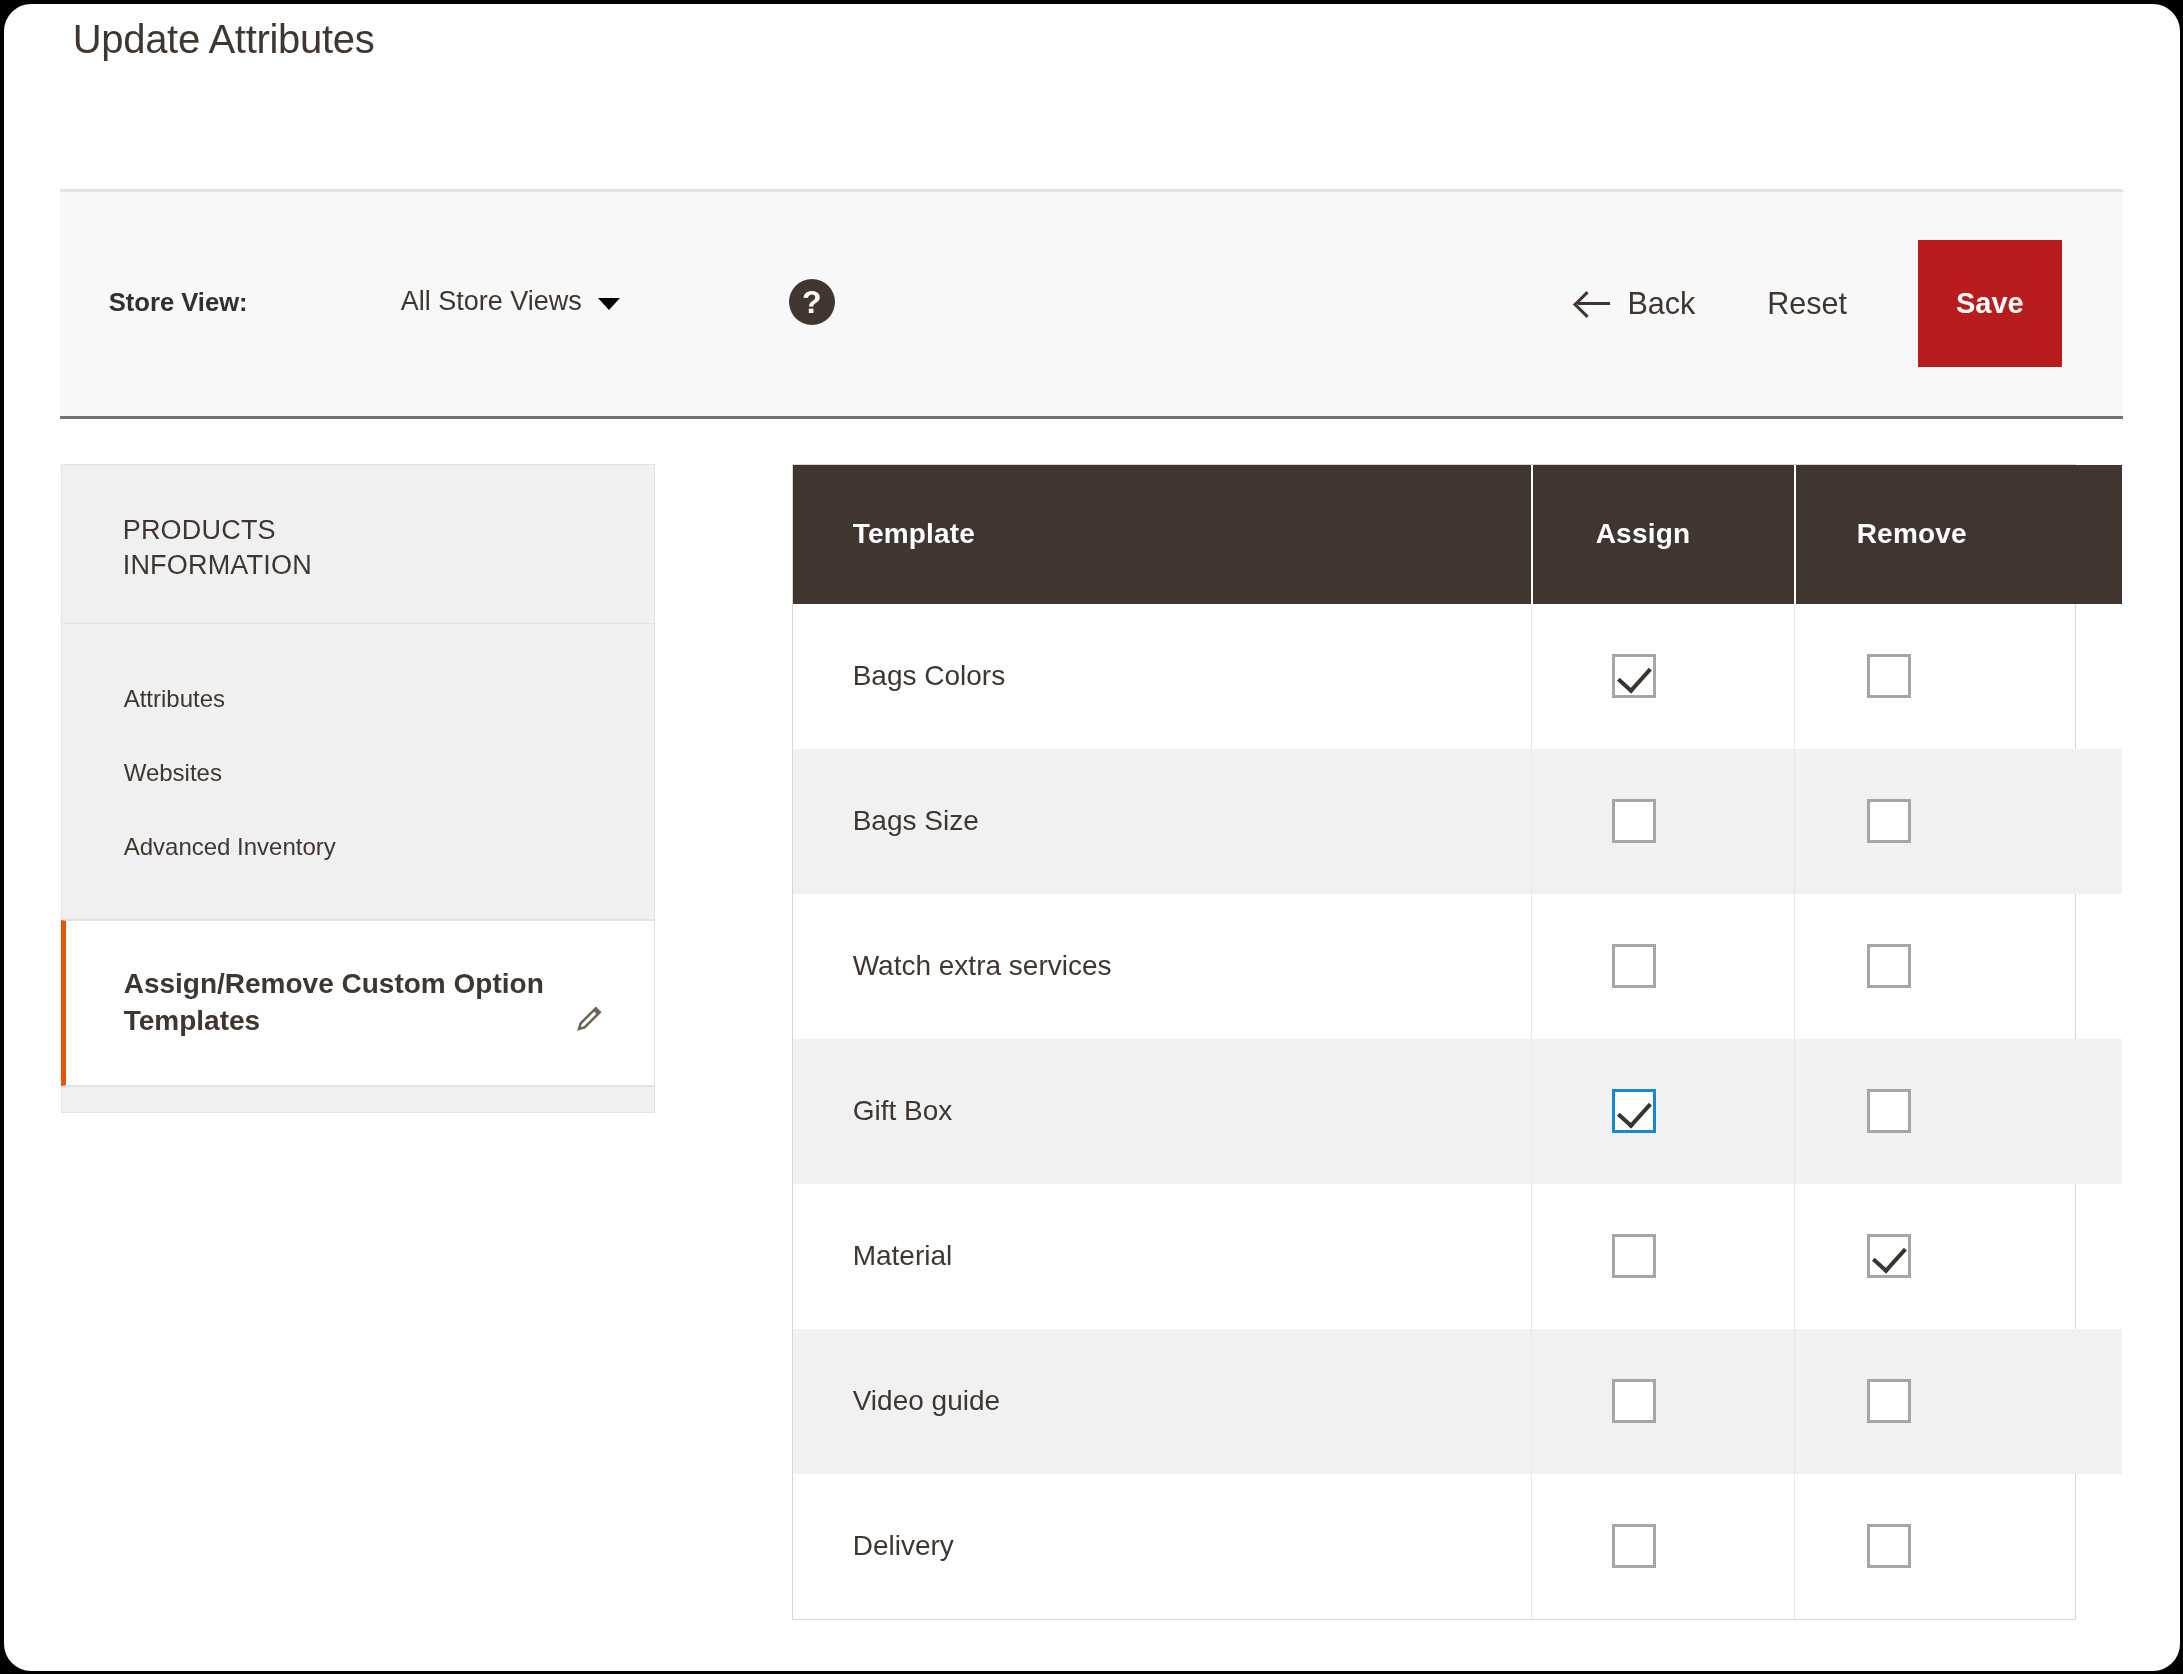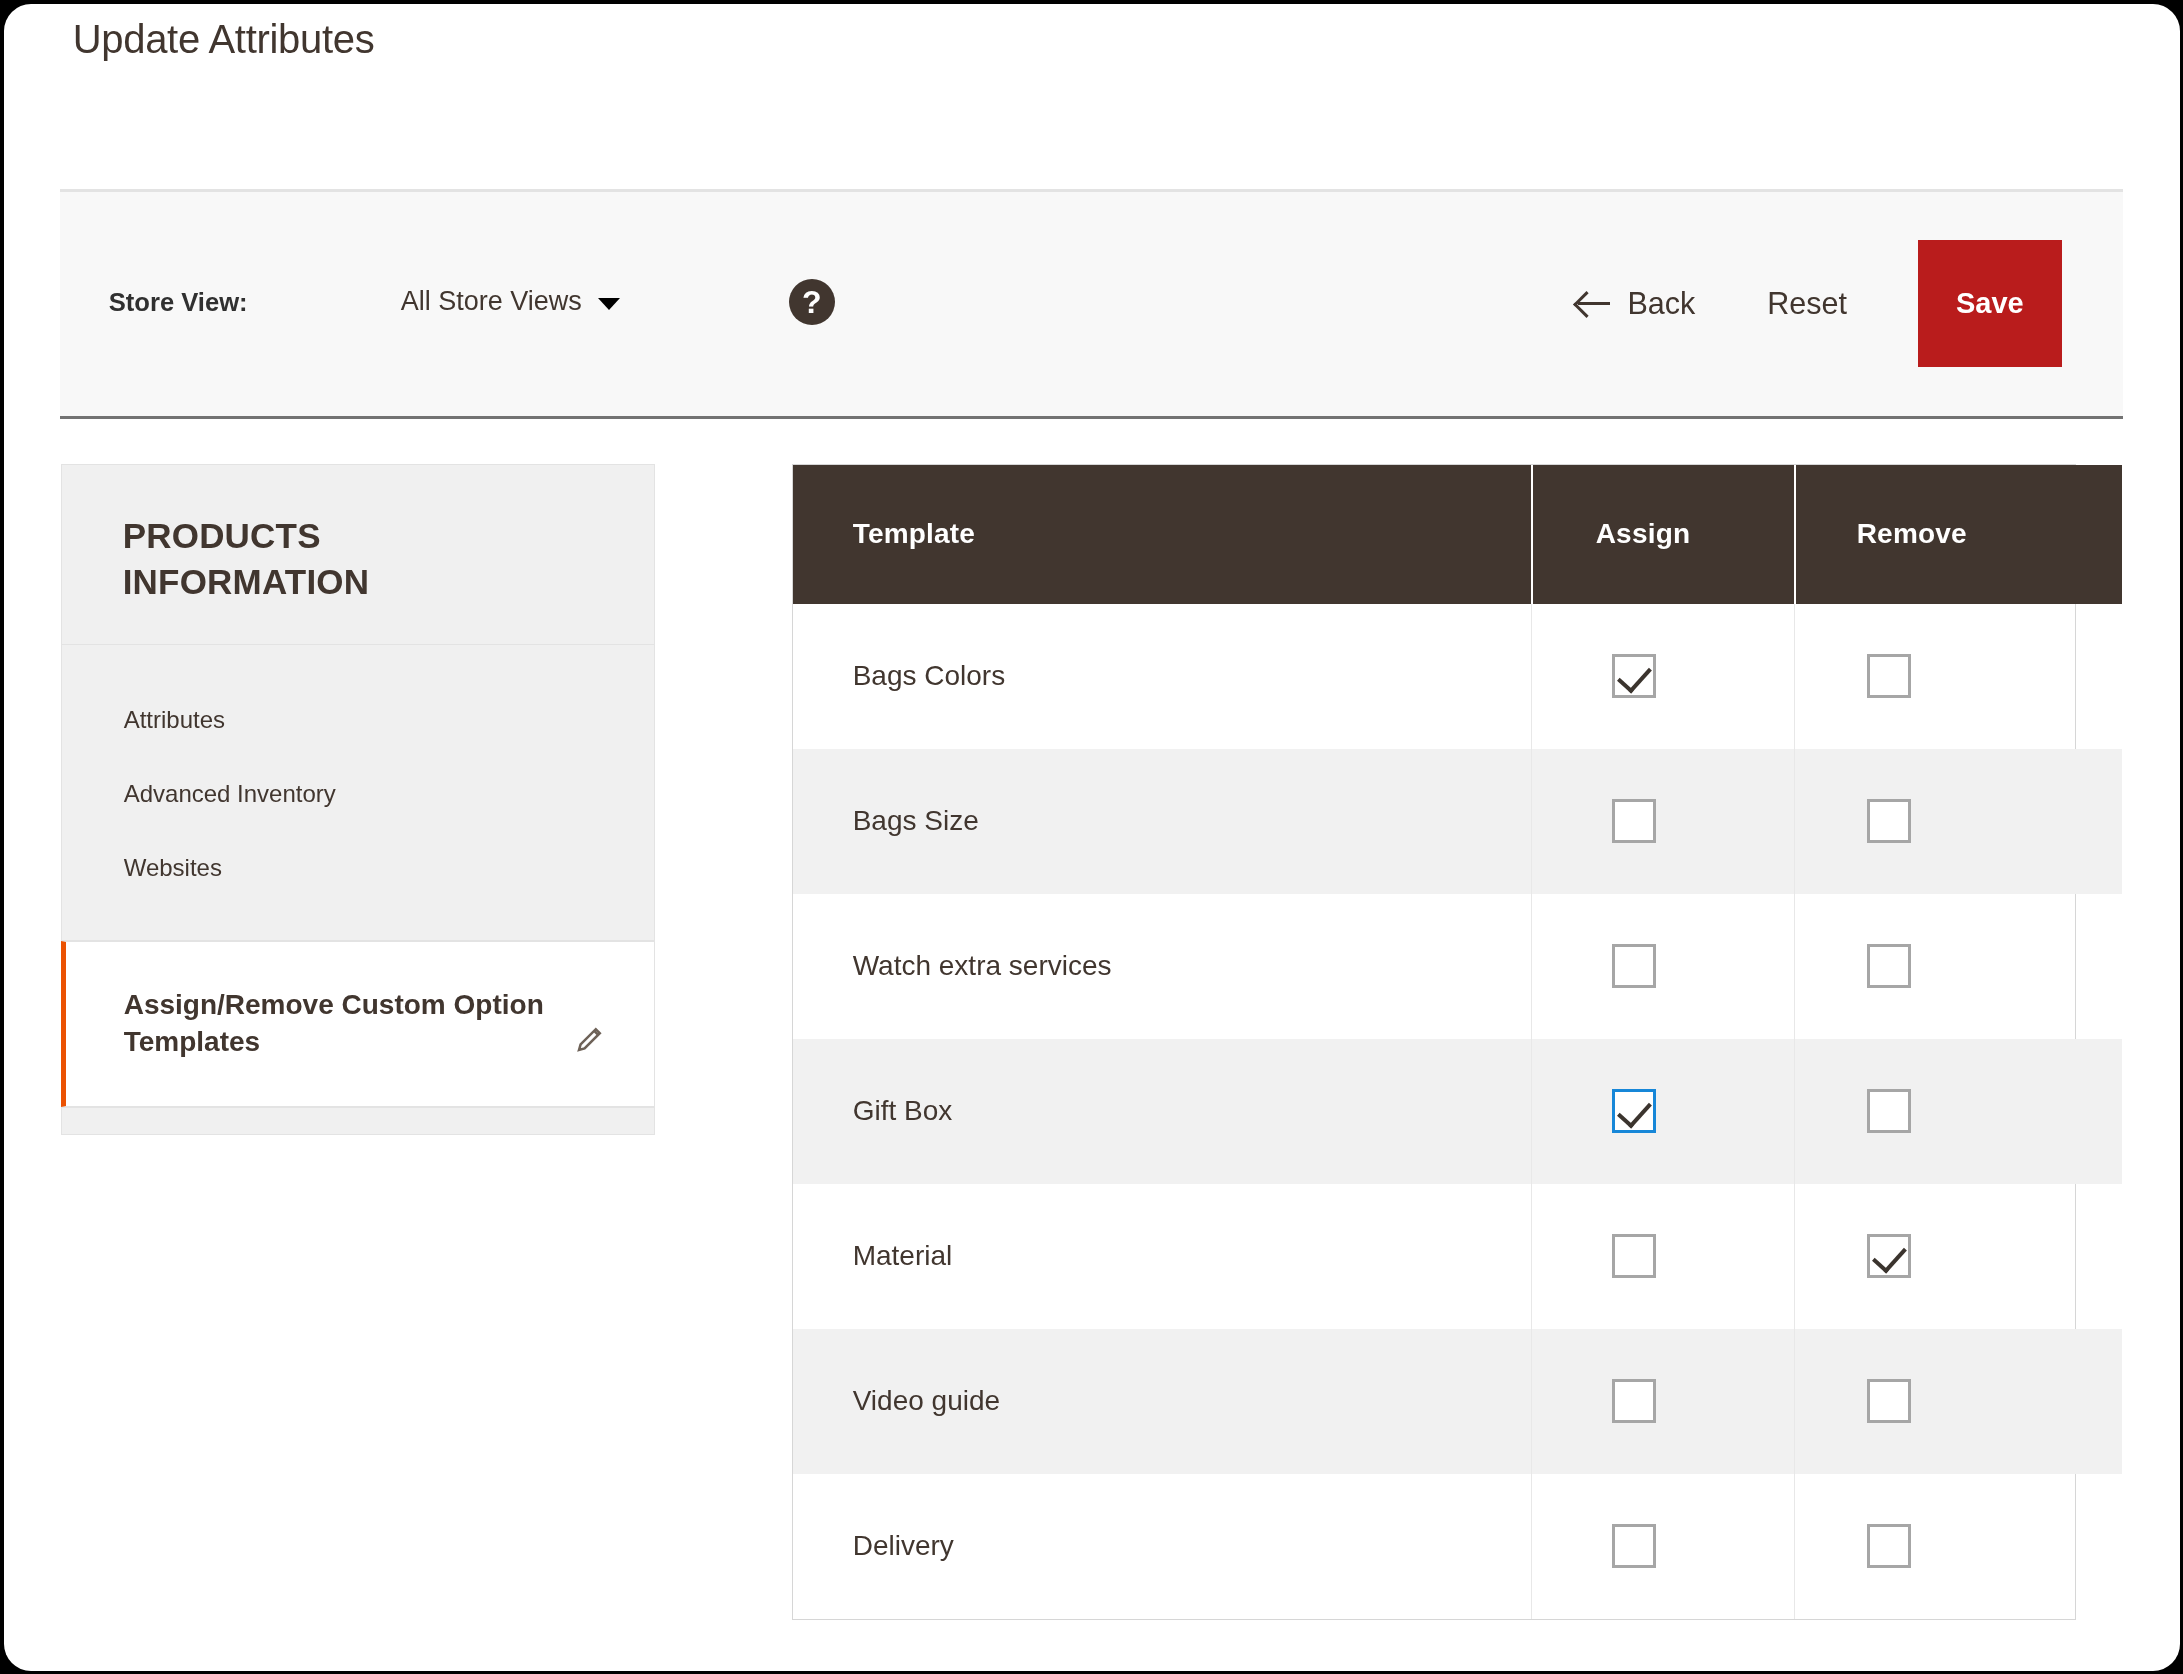--- a/index.html
+++ b/index.html
@@ -165,22 +165,22 @@
     top: 460px;
     width: 594px;
   }
   .sb-header {
     background: #f0f0f0;
     border: 1.2px solid #e3e3e3;
     box-sizing: border-box;
     padding: 48px 0 39px 61px;
   }
   .sb-header-title {
-    font-size: 35px;
-    font-weight: 700;
+    font-size: 27px;
+    font-weight: 400;
     color: #41362f;
     line-height: 1.32;
     letter-spacing: 0.2px;
     max-width: 341px;
   }
   .sb-list {
     background: #f0f0f0;
     border: 1.2px solid #e3e3e3;
     border-top: none;
     box-sizing: border-box;
@@ -332,22 +332,22 @@
     </div>
   </div>
 
   <div class="sidebar">
     <div class="sb-header">
       <div class="sb-header-title">PRODUCTS INFORMATION</div>
     </div>
 
     <div class="sb-list">
       <div class="sb-item">Attributes</div>
+      <div class="sb-item">Websites</div>
       <div class="sb-item">Advanced Inventory</div>
-      <div class="sb-item">Websites</div>
     </div>
 
     <div class="sb-item-active">
       <span class="sb-item-active-label">Assign/Remove Custom Option Templates</span>
       <span class="pencil-icon">
         <svg viewBox="0 0 24 24" width="32" height="32" aria-hidden="true">
           <path d="M3 21l1.2-4.2L15.6 5.4l3 3L7.2 19.8 3 21z" fill="none" stroke="#6e6258" stroke-width="1.9"></path>
           <path d="M14.4 6.6l3 3" stroke="#6e6258" stroke-width="1.9"></path>
         </svg>
       </span>

